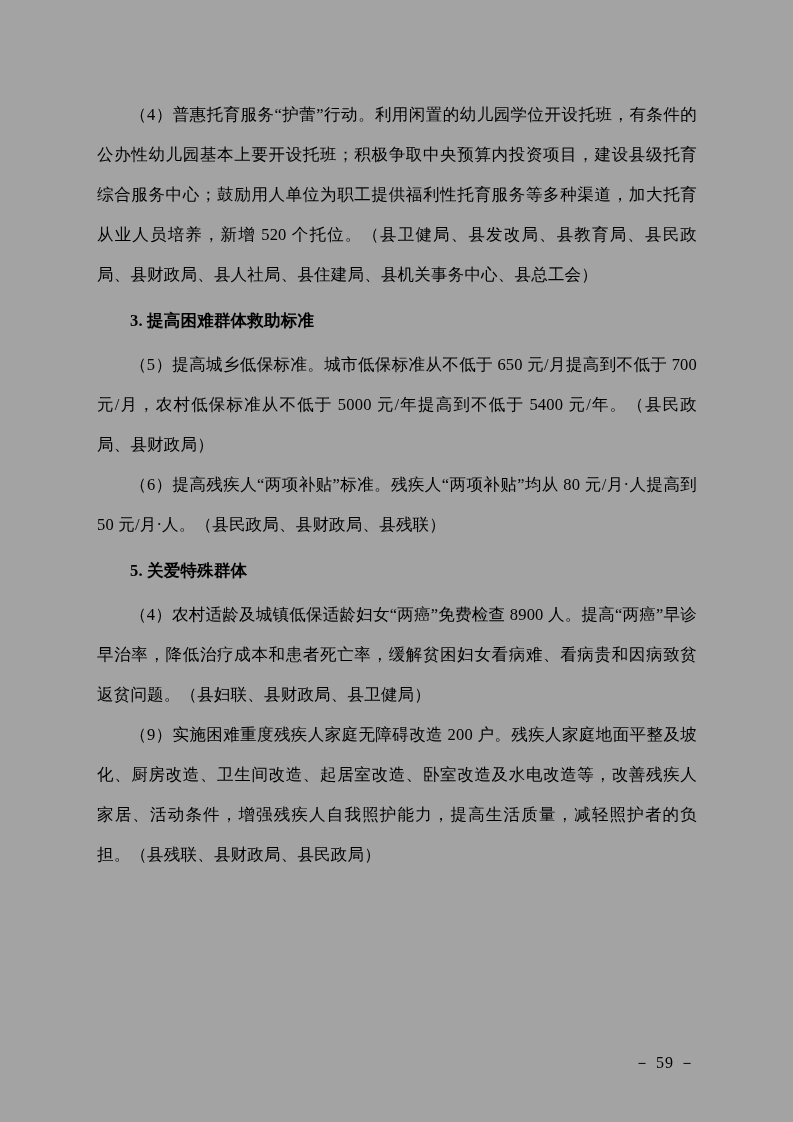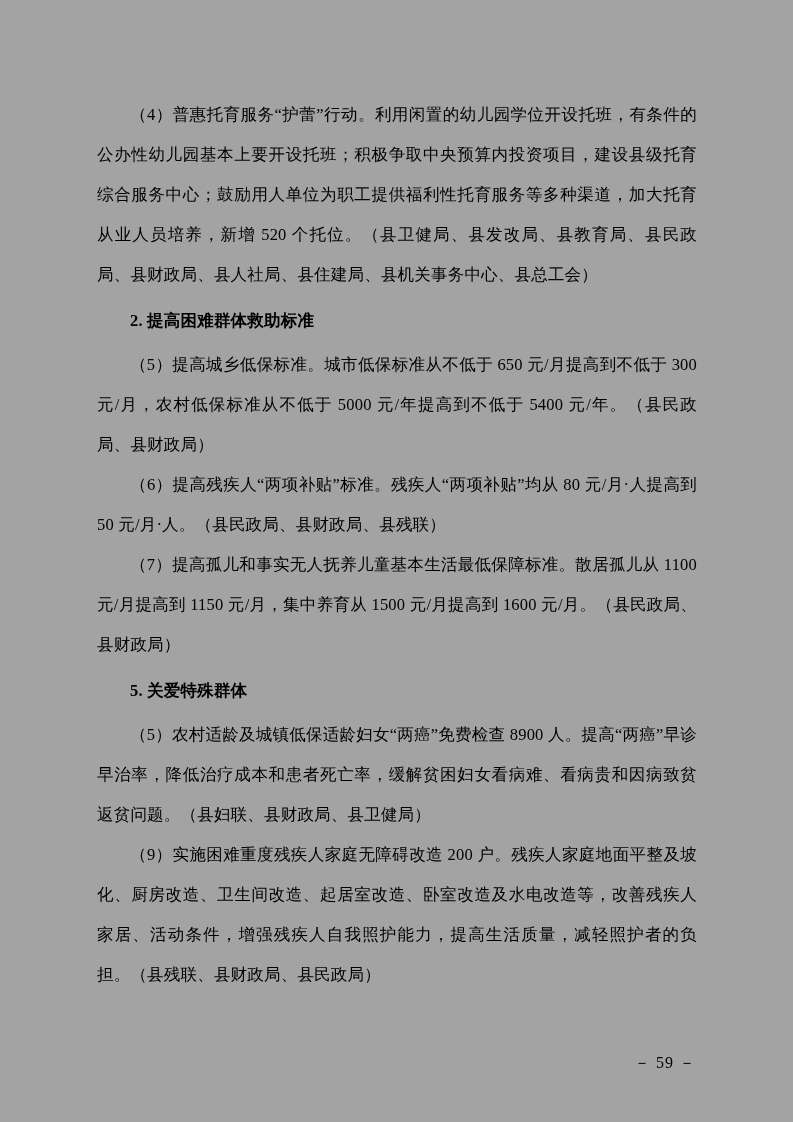--- a/index.html
+++ b/index.html
@@ -62,31 +62,30 @@
   }
 </style>
 </head>
 <body>
 
 <div class="page">
   <div class="content">
 
     <p class="para indent">（4）普惠托育服务“护蕾”行动。利用闲置的幼儿园学位开设托班，有条件的公办性幼儿园基本上要开设托班；积极争取中央预算内投资项目，建设县级托育综合服务中心；鼓励用人单位为职工提供福利性托育服务等多种渠道，加大托育从业人员培养，新增 520 个托位。（县卫健局、县发改局、县教育局、县民政局、县财政局、县人社局、县住建局、县机关事务中心、县总工会）</p>
 
-    <p class="heading heading-gap-top heading-gap-bottom">2. 提高困难群体救助标准</p>
+    <p class="heading heading-gap-top heading-gap-bottom">3. 提高困难群体救助标准</p>
 
-    <p class="para indent">（5）提高城乡低保标准。城市低保标准从不低于 650 元/月提高到不低于 300 元/月，农村低保标准从不低于 5000 元/年提高到不低于 5400 元/年。（县民政局、县财政局）</p>
+    <p class="para indent">（5）提高城乡低保标准。城市低保标准从不低于 650 元/月提高到不低于 700 元/月，农村低保标准从不低于 5000 元/年提高到不低于 5400 元/年。（县民政局、县财政局）</p>
 
     <p class="para indent">（6）提高残疾人“两项补贴”标准。残疾人“两项补贴”均从 80 元/月·人提高到 50 元/月·人。（县民政局、县财政局、县残联）</p>
 
-    <p class="para indent">（7）提高孤儿和事实无人抚养儿童基本生活最低保障标准。散居孤儿从 1100 元/月提高到 1150 元/月，集中养育从 1500 元/月提高到 1600 元/月。（县民政局、县财政局）</p>
 
     <p class="heading heading-gap-top heading-gap-bottom">5. 关爱特殊群体</p>
 
-    <p class="para indent">（5）农村适龄及城镇低保适龄妇女“两癌”免费检查 8900 人。提高“两癌”早诊早治率，降低治疗成本和患者死亡率，缓解贫困妇女看病难、看病贵和因病致贫返贫问题。（县妇联、县财政局、县卫健局）</p>
+    <p class="para indent">（4）农村适龄及城镇低保适龄妇女“两癌”免费检查 8900 人。提高“两癌”早诊早治率，降低治疗成本和患者死亡率，缓解贫困妇女看病难、看病贵和因病致贫返贫问题。（县妇联、县财政局、县卫健局）</p>
 
     <p class="para indent">（9）实施困难重度残疾人家庭无障碍改造 200 户。残疾人家庭地面平整及坡化、厨房改造、卫生间改造、起居室改造、卧室改造及水电改造等，改善残疾人家居、活动条件，增强残疾人自我照护能力，提高生活质量，减轻照护者的负担。（县残联、县财政局、县民政局）</p>
 
 
   </div>
 
   <div class="footer">－ 59 －</div>
 </div>
 
 </body></html>

